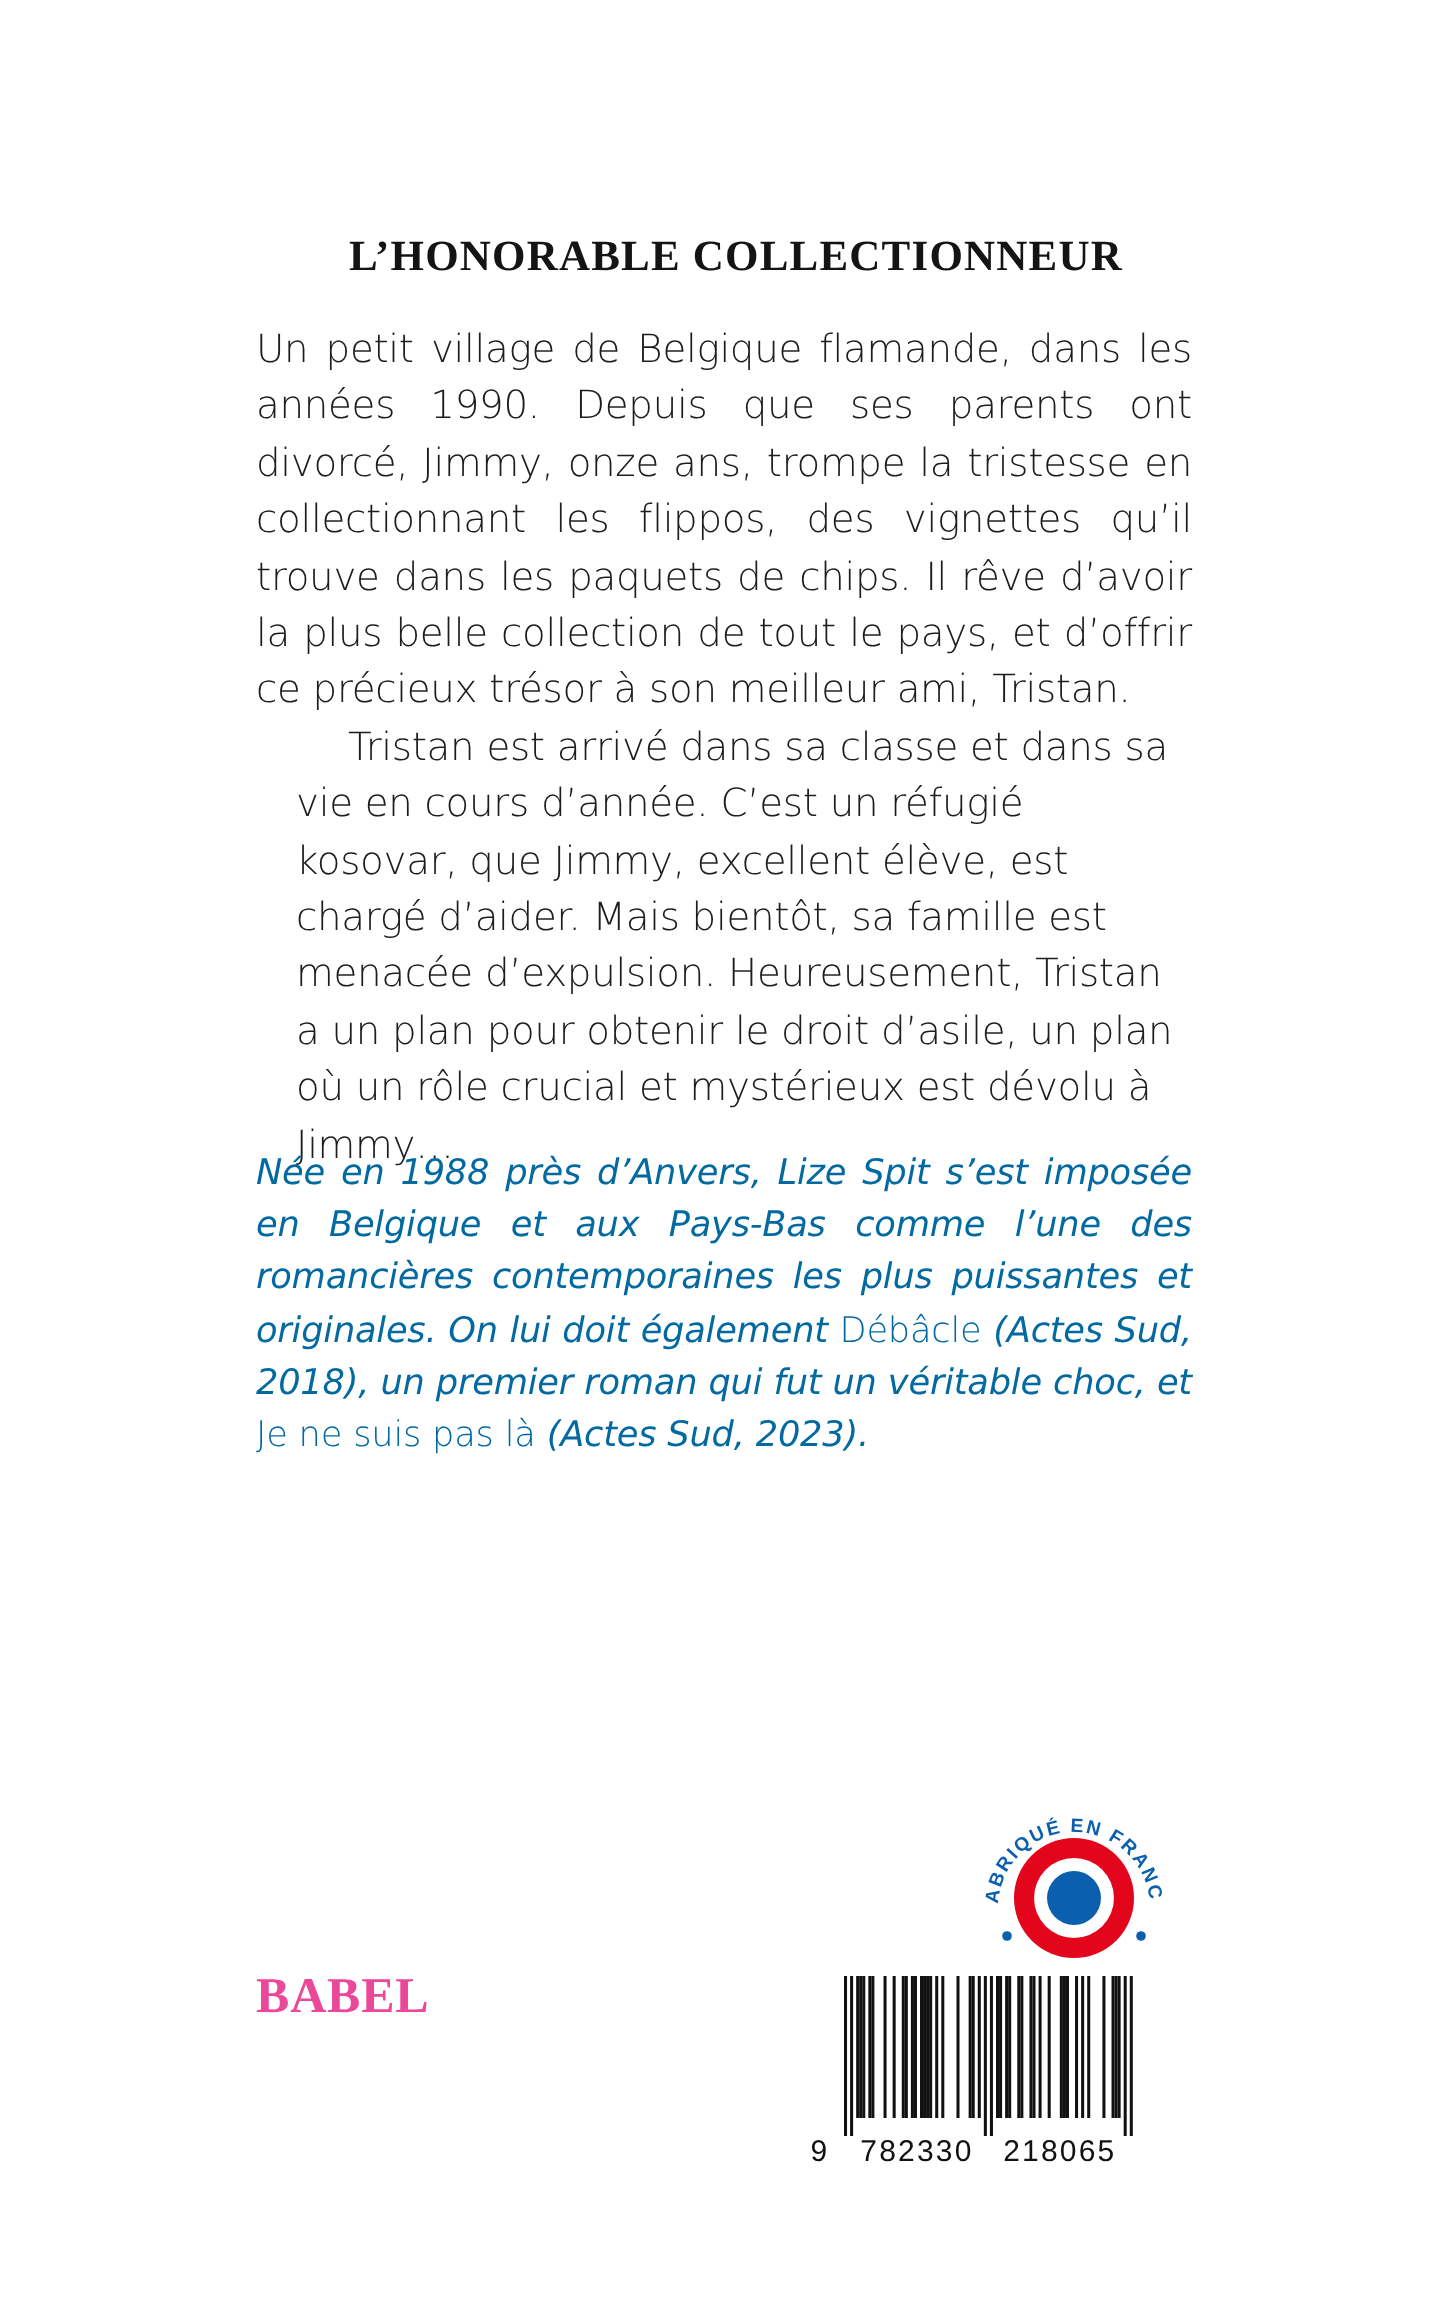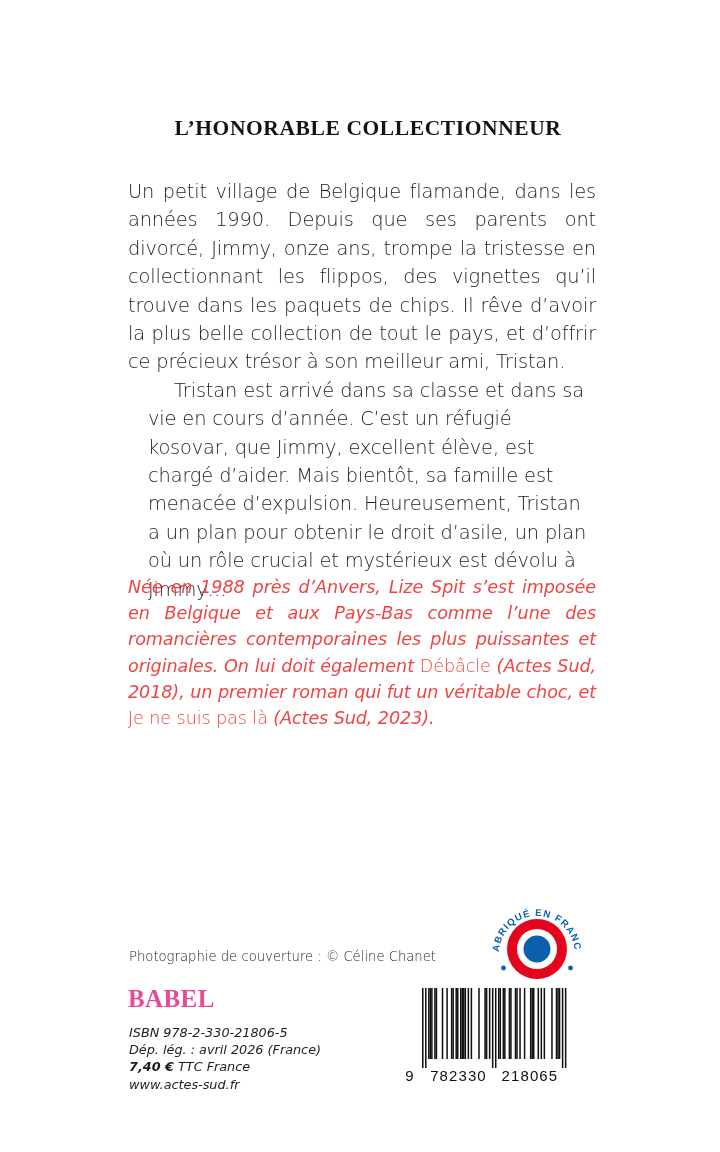--- a/index.html
+++ b/index.html
@@ -33,21 +33,21 @@
     font-weight: bold;
     font-size: 21.5px;
     letter-spacing: 0.6px;
     color: #141414;
   }
 
   
   .blurb {
     position: absolute;
     left: 128px;
-    top: 178px;
+    top: 161px;
     width: 468px;
     font-family: "DejaVu Sans", sans-serif;
     font-size: 19.4px;
     line-height: 28.4px;
     text-align: justify;
     text-justify: inter-word;
     color: #1d1d1d;
     font-weight: 350;
     letter-spacing: -0.15px;
   }
@@ -67,21 +67,21 @@
     position: absolute;
     left: 128px;
     top: 574px;
     width: 468px;
     font-family: "DejaVu Sans", sans-serif;
     font-style: italic;
     font-size: 17.6px;
     line-height: 26.2px;
     text-align: justify;
     text-justify: inter-word;
-    color: #ef4444;
+    color: #0369a1;
     font-weight: 350;
     letter-spacing: -0.1px;
   }
   .bio p { margin: 0; }
   .bio .roman { font-style: normal; }
 
   
   .credit {
     position: absolute;
     left: 129px;
@@ -149,30 +149,23 @@
 
   <div class="blurb">
     <p>Un petit village de Belgique flamande, dans les années 1990. Depuis que ses parents ont divorcé, Jimmy, onze ans, trompe la tristesse en collectionnant les flippos, des vignettes qu’il trouve dans les paquets de chips. Il rêve d’avoir la plus belle collection de tout le pays, et d’offrir ce précieux trésor à son meilleur ami, Tristan.</p>
     <p class="indent">Tristan est arrivé dans sa classe et dans sa vie en cours d’année. C’est un réfugié kosovar, que Jimmy, excellent élève, est chargé d’aider. Mais bientôt, sa famille est menacée d’expulsion. Heureusement, Tristan a un plan pour obtenir le droit d’asile, un plan où un rôle crucial et mystérieux est dévolu à Jimmy…</p>
   </div>
 
   <div class="bio">
     <p><span>Née en 1988 près d’Anvers, Lize Spit s’est imposée en Belgique et aux Pays-Bas comme l’une des romancières contemporaines les plus puissantes et originales. On lui doit également </span><span class="roman">Débâcle</span><span> (Actes Sud, 2018), un premier roman qui fut un véritable choc, et </span><span class="roman">Je ne suis pas là</span><span> (Actes Sud, 2023).</span></p>
   </div>
 
-  <div class="credit">Photographie de couverture : © Céline Chanet</div>
 
   <div class="imprint">BABEL</div>
 
-  <div class="legal">
-    <div>ISBN 978-2-330-21806-5</div>
-    <div>Dép. lég. : avril 2026 (France)</div>
-    <div class="price"><b>7,40 €</b><span> TTC France</span></div>
-    <div>www.actes-sud.fr</div>
-  </div>
 
   <div class="cockade">
     <svg width="96" height="96" viewBox="0 0 96 96" xmlns="http://www.w3.org/2000/svg" aria-hidden="true">
       <defs>
         <path id="arcPath" d="M 10,56 A 38,38 0 1 1 86,56" fill="none"></path>
       </defs>
       <g>
         <circle cx="48" cy="51" r="30" fill="#E3051B"></circle>
         <circle cx="48" cy="51" r="20" fill="#FFFFFF"></circle>
         <circle cx="48" cy="51" r="13.5" fill="#0B5FAD"></circle>

